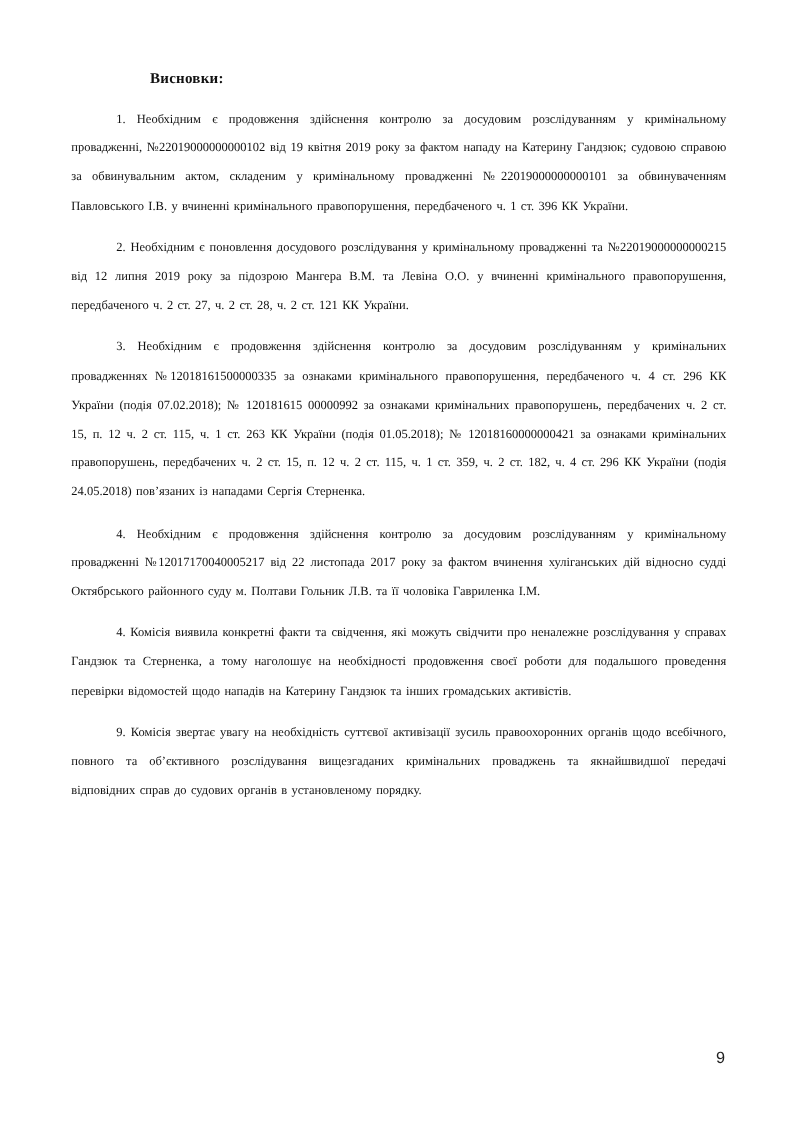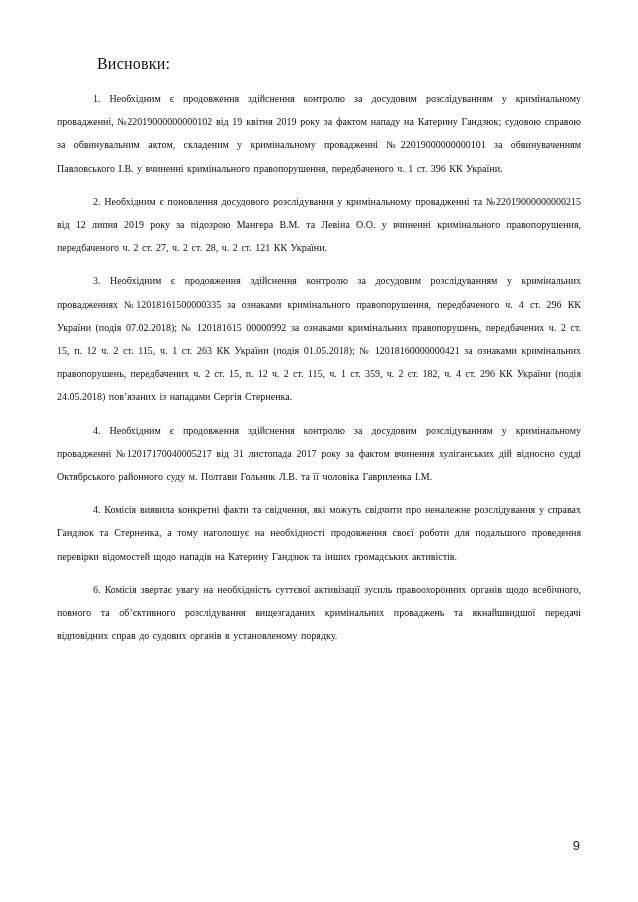--- a/index.html
+++ b/index.html
@@ -16,23 +16,23 @@
       color: #111111;
       overflow: hidden;
     }
     .content {
       position: absolute;
       top: 55px;
       left: 57px;
       width: 524px;
     }
     .doc-heading {
-      font-weight: normal;
-      font-size: 16px;
-      margin-left: 40px;
+      font-weight: bold;
+      font-size: 12px;
+      margin-left: 63px;
       margin-bottom: 14px;
       letter-spacing: 0.2px;
     }
     .doc-paragraph {
       font-size: 10px;
       line-height: 23.2px;
       text-align: justify;
       text-indent: 36px;
       margin-bottom: 10px;
       word-spacing: 1px;
@@ -52,21 +52,21 @@
 <div class="page">
   <div class="content">
     <h1 class="doc-heading">Висновки:</h1>
 
     <p class="doc-paragraph">1. Необхідним є продовження здійснення контролю за досудовим розслідуванням у кримінальному провадженні, №22019000000000102 від 19 квітня 2019 року за фактом нападу на Катерину Гандзюк; судовою справою за обвинувальним актом, складеним у кримінальному провадженні №22019000000000101 за обвинуваченням Павловського І.В. у вчиненні кримінального правопорушення, передбаченого ч. 1 ст. 396 КК України.</p>
 
     <p class="doc-paragraph">2. Необхідним є поновлення досудового розслідування у кримінальному провадженні та №22019000000000215 від 12 липня 2019 року за підозрою Мангера В.М. та Левіна О.О. у вчиненні кримінального правопорушення, передбаченого ч. 2 ст. 27, ч. 2 ст. 28, ч. 2 ст. 121 КК України.</p>
 
     <p class="doc-paragraph">3. Необхідним є продовження здійснення контролю за досудовим розслідуванням у кримінальних провадженнях №12018161500000335 за ознаками кримінального правопорушення, передбаченого ч. 4 ст. 296 КК України (подія 07.02.2018); № 120181615 00000992 за ознаками кримінальних правопорушень, передбачених ч. 2 ст. 15, п. 12 ч. 2 ст. 115, ч. 1 ст. 263 КК України (подія 01.05.2018); № 12018160000000421 за ознаками кримінальних правопорушень, передбачених ч. 2 ст. 15, п. 12 ч. 2 ст. 115, ч. 1 ст. 359, ч. 2 ст. 182, ч. 4 ст. 296 КК України (подія 24.05.2018) пов’язаних із нападами Сергія Стерненка.</p>
 
-    <p class="doc-paragraph">4. Необхідним є продовження здійснення контролю за досудовим розслідуванням у кримінальному провадженні №12017170040005217 від 31 листопада 2017 року за фактом вчинення хуліганських дій відносно судді Октябрського районного суду м. Полтави Гольник Л.В. та її чоловіка Гавриленка І.М.</p>
+    <p class="doc-paragraph">4. Необхідним є продовження здійснення контролю за досудовим розслідуванням у кримінальному провадженні №12017170040005217 від 22 листопада 2017 року за фактом вчинення хуліганських дій відносно судді Октябрського районного суду м. Полтави Гольник Л.В. та її чоловіка Гавриленка І.М.</p>
 
     <p class="doc-paragraph">4. Комісія виявила конкретні факти та свідчення, які можуть свідчити про неналежне розслідування у справах Гандзюк та Стерненка, а тому наголошує на необхідності продовження своєї роботи для подальшого проведення перевірки відомостей щодо нападів на Катерину Гандзюк та інших громадських активістів.</p>
 
-    <p class="doc-paragraph">6. Комісія звертає увагу на необхідність суттєвої активізації зусиль правоохоронних органів щодо всебічного, повного та об’єктивного розслідування вищезгаданих кримінальних проваджень та якнайшвидшої передачі відповідних справ до судових органів в установленому порядку.</p>
+    <p class="doc-paragraph">9. Комісія звертає увагу на необхідність суттєвої активізації зусиль правоохоронних органів щодо всебічного, повного та об’єктивного розслідування вищезгаданих кримінальних проваджень та якнайшвидшої передачі відповідних справ до судових органів в установленому порядку.</p>
   </div>
 
   <div class="page-number">9</div>
 </div>
 
 </body></html>

